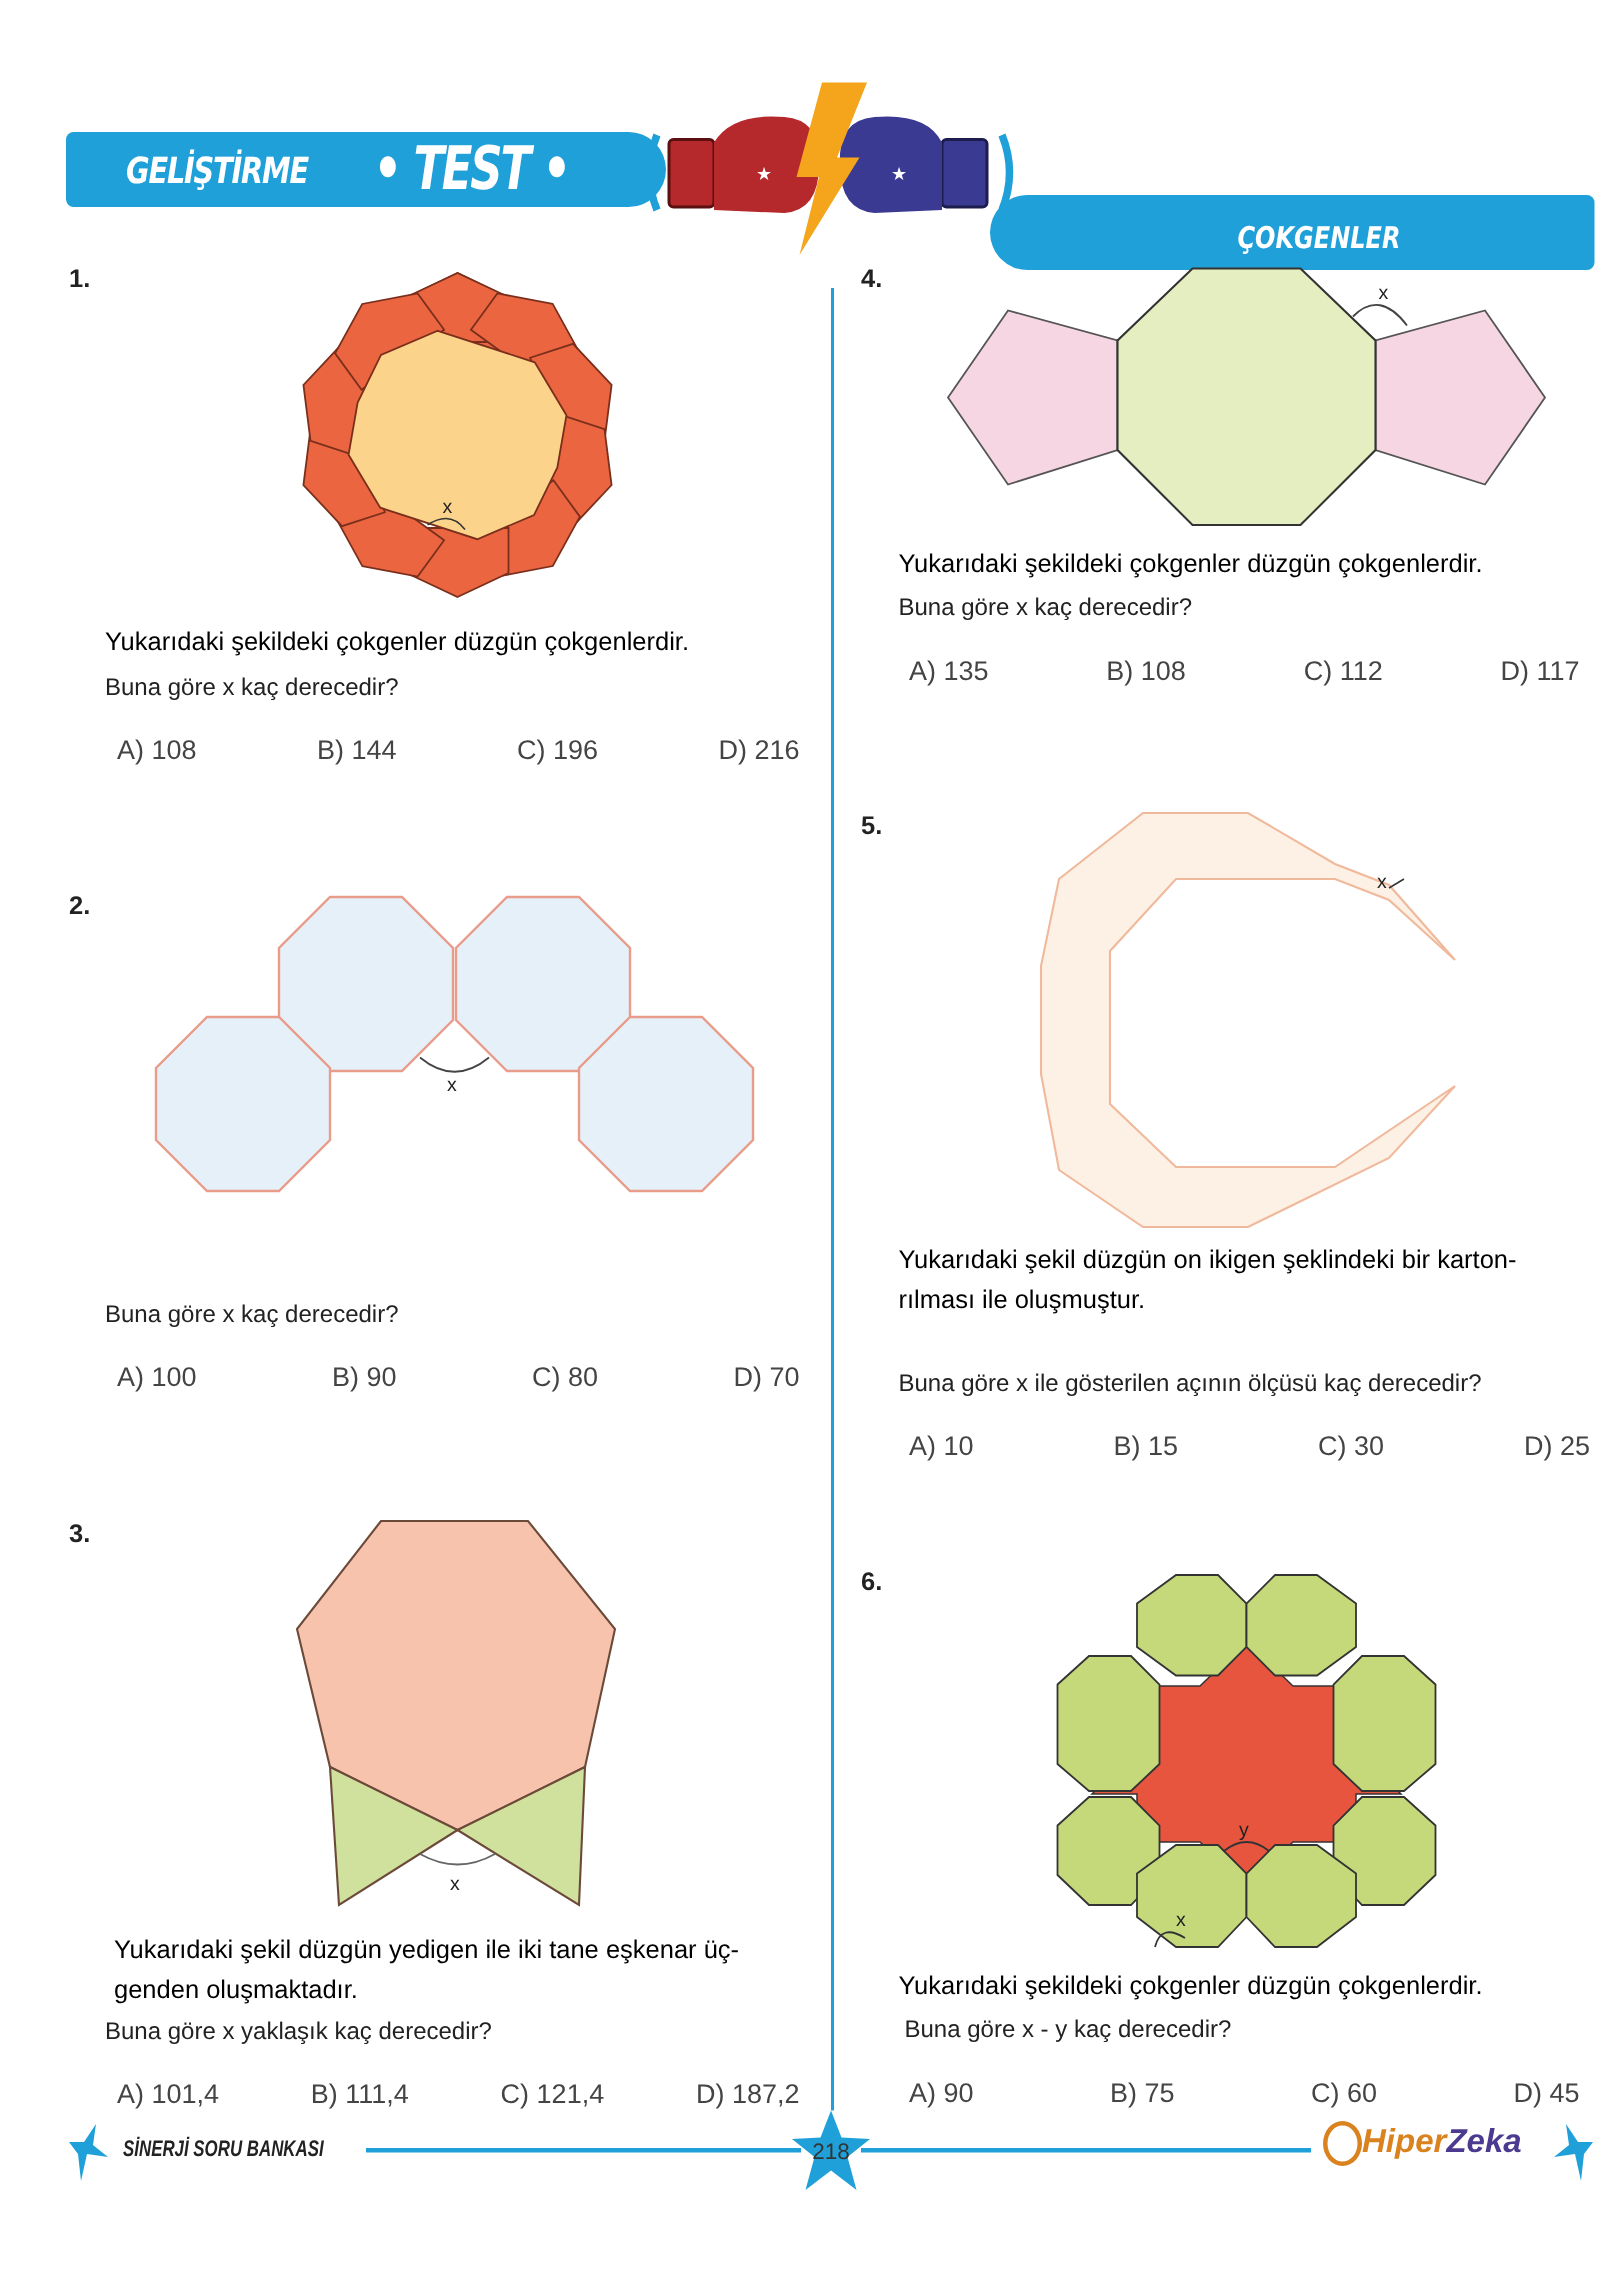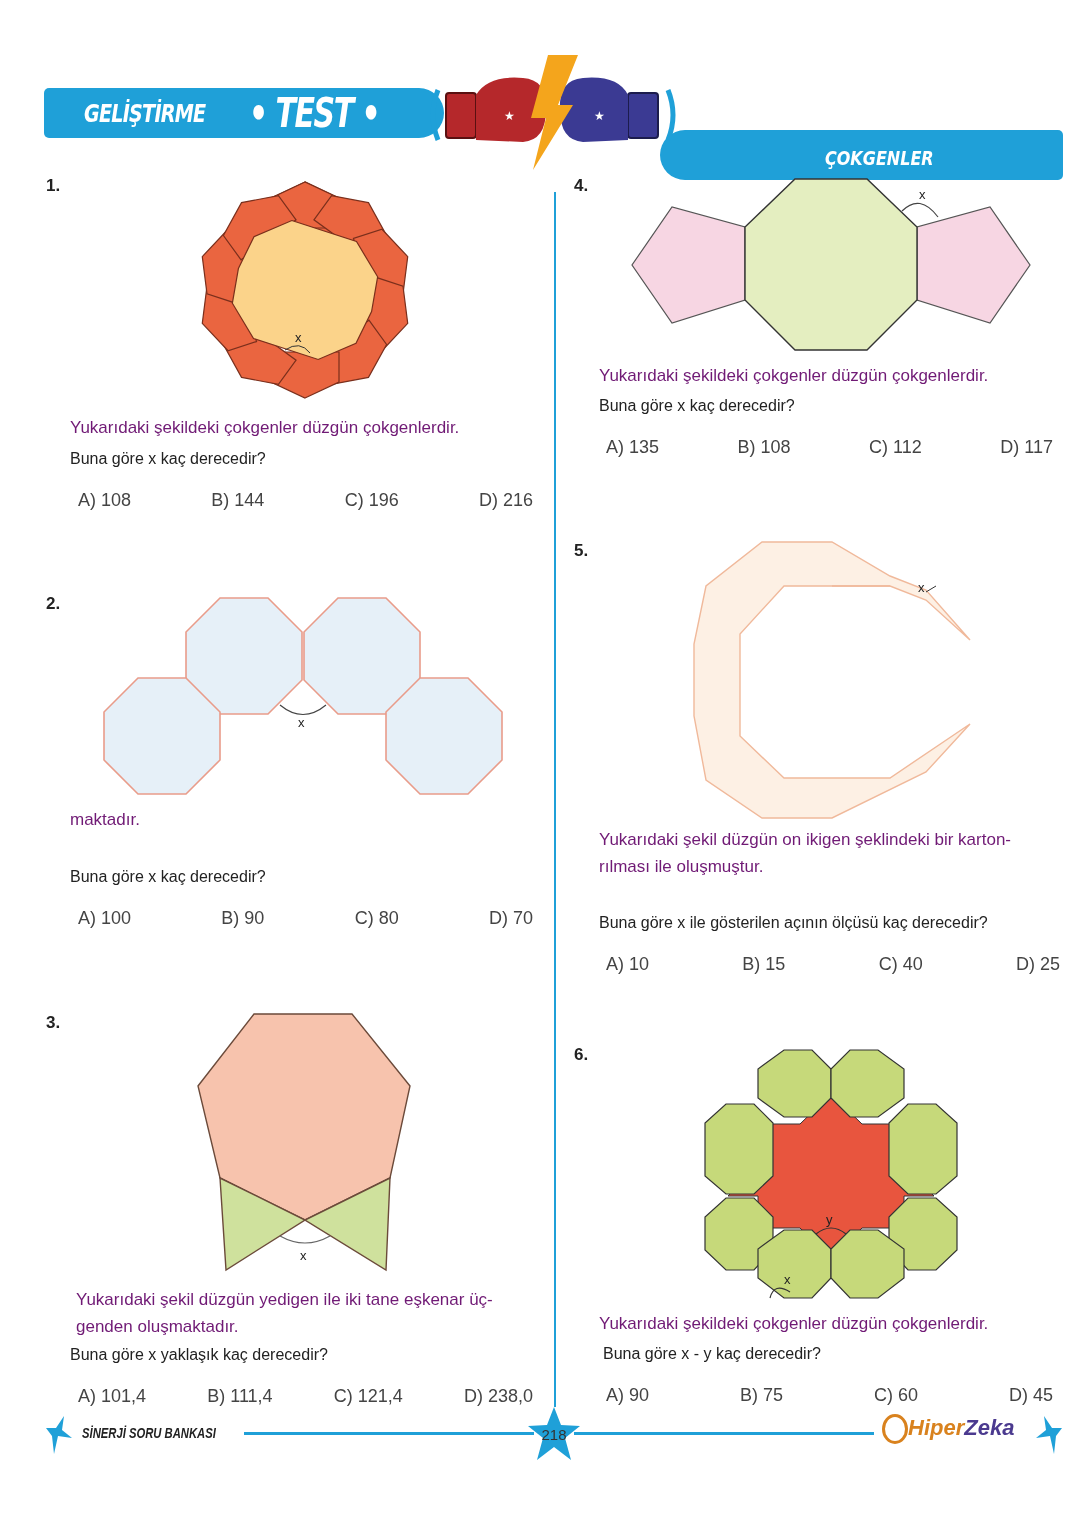--- a/index.html
+++ b/index.html
@@ -6,21 +6,21 @@
   body{width:1080px;height:1527px;position:relative;overflow:hidden;font-family:"Liberation Sans",sans-serif;color:#333;}
   .banner{position:absolute;top:88px;height:50px;background:#1fa0d8;border-radius:6px;}
   .banner-left{left:44px;width:400px;border-top-right-radius:30px;border-bottom-right-radius:30px;}
   .banner-right{left:660px;width:403px;border-top-left-radius:30px;border-bottom-left-radius:30px;margin-top:42px;}
   .banner-text{position:absolute;color:#fff;font-weight:bold;font-style:italic;font-family:"DejaVu Sans",sans-serif;}
   .b-gel{left:40px;top:12px;font-size:24px;letter-spacing:-1px;transform:scaleX(0.8);transform-origin:left;}
   .b-test{left:205px;top:2px;font-size:40px;letter-spacing:-2px;transform:scaleX(0.75);transform-origin:left;}
   .b-cok{left:165px;top:16px;font-size:20px;transform:scaleX(0.8);transform-origin:left;}
   .gloves{position:absolute;left:428px;top:50px;}
   .qnum{position:absolute;font-weight:bold;font-size:17px;color:#222;}
-  .qtext{position:absolute;font-size:17px;color:#701a75;line-height:27px;}
+  .qtext{position:absolute;font-size:17px;color:#000000;line-height:27px;}
   .qbold{position:absolute;font-size:16px;font-weight:normal;color:#222;}
   .opts{position:absolute;display:flex;justify-content:space-between;font-size:18px;color:#444;}
   .divider{position:absolute;left:554px;top:192px;width:2px;height:1215px;background:#1fa0d8;}
   svg.fig{position:absolute;}
   .footer-line{position:absolute;top:1432px;height:3px;background:#1fa0d8;}
   .footer-brand{position:absolute;left:82px;top:1424px;font-size:15px;font-weight:bold;font-style:italic;color:#222;transform:scaleX(0.75);transform-origin:left;}
   .page-star{position:absolute;left:526px;top:1405px;}
   .page-num{position:absolute;left:538px;top:1426px;width:32px;text-align:center;font-size:15px;color:#333;}
   .logo{position:absolute;left:882px;top:1414px;font-size:22px;font-weight:bold;font-style:italic;}
   .logo .h{color:#d9821e;} .logo .z{color:#4b3a8f;}
@@ -84,21 +84,20 @@
   <g fill="#e6f0f8" stroke="#e99c8a" stroke-width="1.6">
     <polygon points="120,6 168,6 202,40 202,88 168,122 120,122 86,88 86,40"></polygon>
     <polygon points="238,6 286,6 320,40 320,88 286,122 238,122 204,88 204,40"></polygon>
     <polygon points="38,86 86,86 120,120 120,168 86,202 38,202 4,168 4,120"></polygon>
     <polygon points="320,86 368,86 402,120 402,168 368,202 320,202 286,168 286,120"></polygon>
   </g>
   <path d="M180 113 Q203 132 226 113" fill="none" stroke="#444" stroke-width="1.2"></path>
   <text x="198" y="135" font-size="13" fill="#222">x</text>
 </svg>
 <div class="qtext" style="left:70px;top:806px;width:463px;text-align:justify;">
-  <div>maktadır.</div>
 </div>
 <div class="qbold" style="left:70px;top:868px;">Buna göre x kaç derecedir?</div>
 <div class="opts" style="left:78px;top:908px;width:455px;">
   <span>A) 100</span>
   <span>B) 90</span>
   <span>C) 80</span>
   <span>D) 70</span>
 </div>
 
 <div class="qnum" style="left:46px;top:1013px;">3.</div>
@@ -111,21 +110,21 @@
 </svg>
 <div class="qtext" style="left:76px;top:1286px;">
   <div>Yukarıdaki şekil düzgün yedigen ile iki tane eşkenar üç-</div>
   <div>genden oluşmaktadır.</div>
 </div>
 <div class="qbold" style="left:70px;top:1346px;">Buna göre x yaklaşık kaç derecedir?</div>
 <div class="opts" style="left:78px;top:1386px;width:455px;">
   <span>A) 101,4</span>
   <span>B) 111,4</span>
   <span>C) 121,4</span>
-  <span>D) 238,0</span>
+  <span>D) 187,2</span>
 </div>
 
 <div class="qnum" style="left:574px;top:176px;">4.</div>
 <svg class="fig" style="left:625px;top:175px;" width="410" height="180" viewBox="0 0 410 180">
   <g fill="#f7d6e3" stroke="#555" stroke-width="1.2">
     <polygon points="120,52 120,125 47,148 7,90 47,32"></polygon>
     <polygon points="292,52 292,125 365,148 405,90 365,32"></polygon>
   </g>
   <polygon points="170,4 242,4 292,52 292,125 242,175 170,175 120,125 120,52" fill="#e4eec0" stroke="#333" stroke-width="1.4"></polygon>
   <path d="M277 36 Q295 18 313 42" fill="none" stroke="#444" stroke-width="1.2"></path>
@@ -149,21 +148,21 @@
   <text x="228" y="52" font-size="13" fill="#222">x</text>
 </svg>
 <div class="qtext" style="left:599px;top:826px;width:460px;">
   <div>Yukarıdaki şekil düzgün on ikigen şeklindeki bir karton-</div>
   <div>rılması ile oluşmuştur.</div>
 </div>
 <div class="qbold" style="left:599px;top:914px;">Buna göre x ile gösterilen açının ölçüsü kaç derecedir?</div>
 <div class="opts" style="left:606px;top:954px;width:454px;">
   <span>A) 10</span>
   <span>B) 15</span>
-  <span>C) 40</span>
+  <span>C) 30</span>
   <span>D) 25</span>
 </div>
 
 <div class="qnum" style="left:574px;top:1045px;">6.</div>
 <svg class="fig" style="left:700px;top:1046px;" width="262" height="258" viewBox="0 0 262 258">
   <polygon points="58,78 100,78 131,48 162,78 204,78 204,120 234,150 204,150 204,182 162,182 131,212 100,182 58,182 58,150 28,150 58,120" fill="#e8553e" stroke="#333" stroke-width="1"></polygon>
   <g fill="#c6d97a" stroke="#333" stroke-width="1.2">
     <polygon points="84,4 112,4 131,23 131,52 112,71 84,71 58,52 58,23"></polygon>
     <polygon points="150,4 178,4 204,23 204,52 178,71 150,71 131,52 131,23"></polygon>
     <polygon points="26,58 54,58 73,77 73,130 54,148 26,148 5,130 5,77" transform="translate(0,0)"></polygon>

